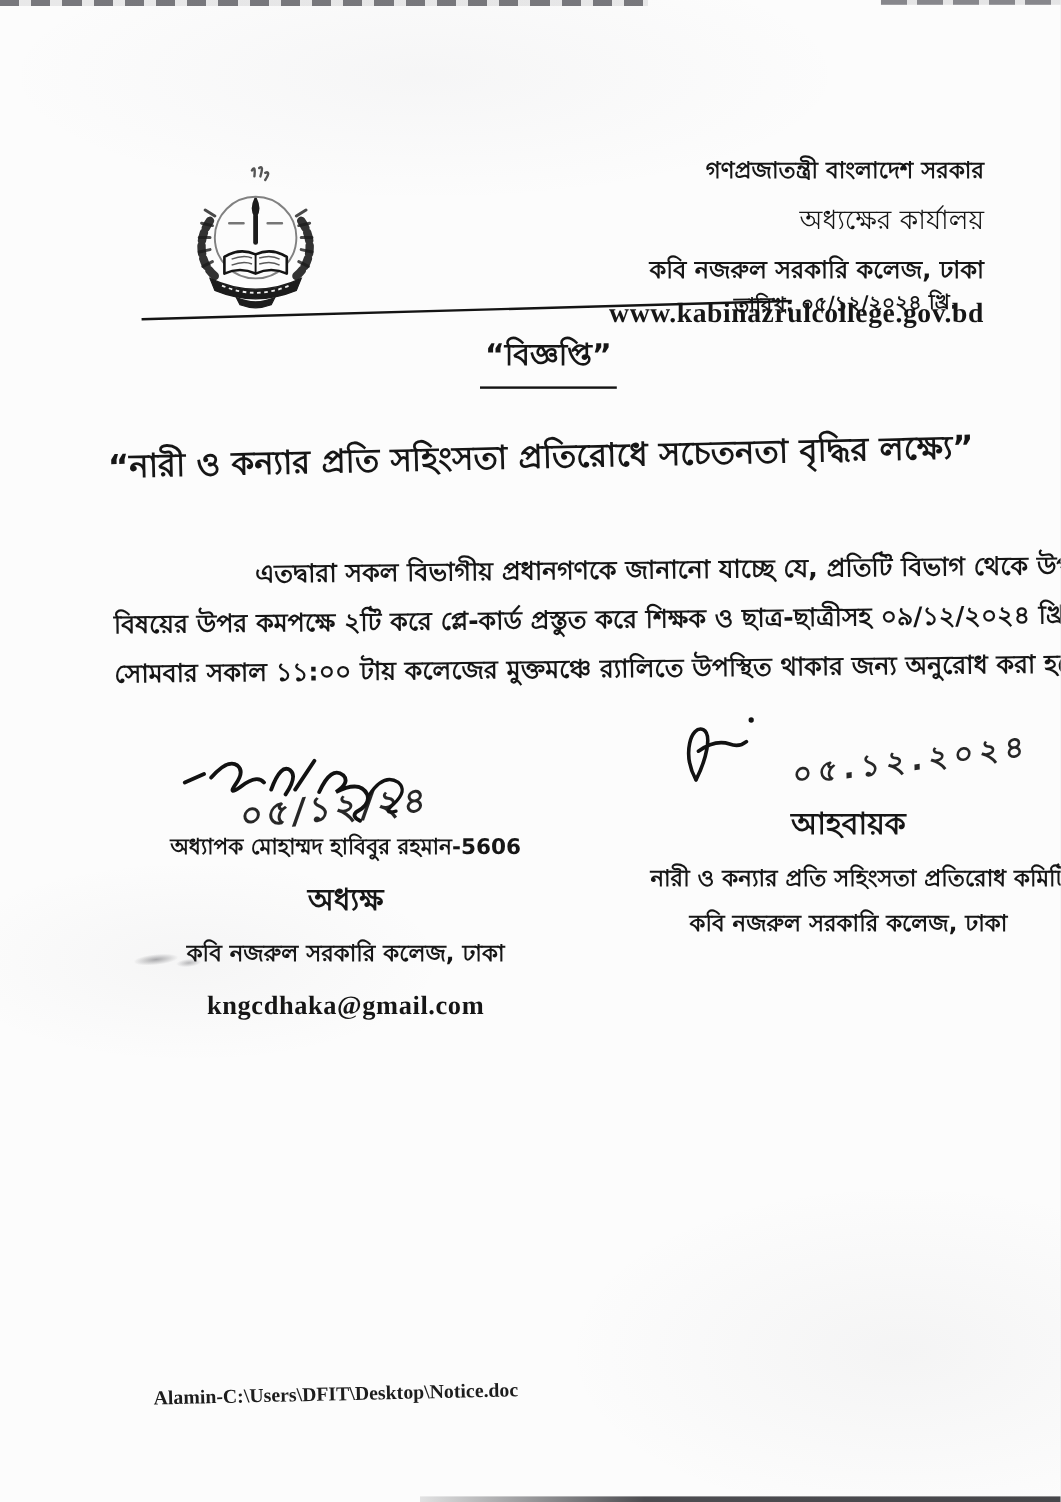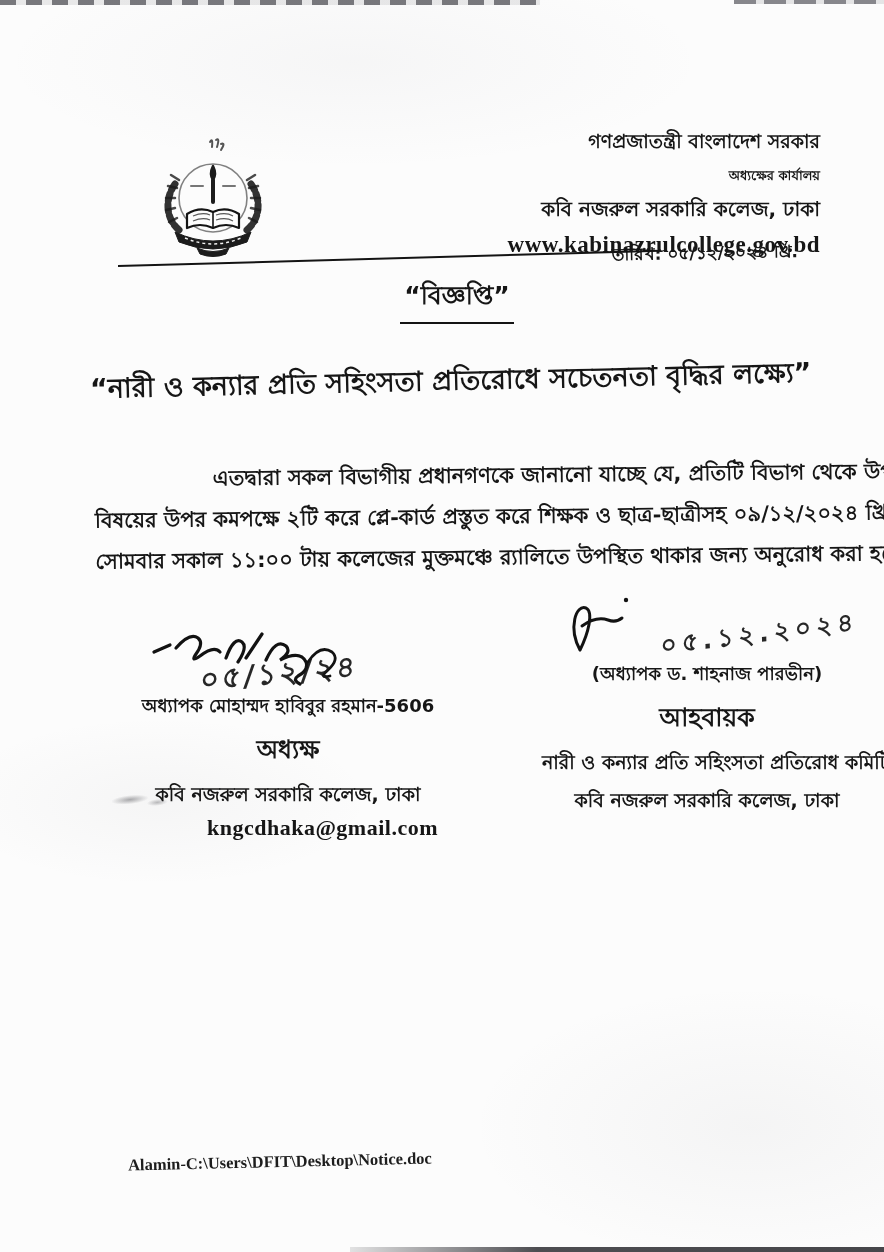--- a/index.html
+++ b/index.html
@@ -26,21 +26,21 @@
   .edge-bottom{position:absolute;bottom:0;left:350px;right:0;height:5px;
     background:linear-gradient(90deg,rgba(46,46,51,0.15),#2e2e33 35%,#26262b);
     opacity:.85;}
   .smudge{position:absolute;left:112px;top:792px;width:60px;height:16px;
     background:radial-gradient(ellipse 45% 40% at 30% 40%, rgba(90,90,95,.5), transparent 70%),
                radial-gradient(ellipse 25% 30% at 75% 75%, rgba(90,90,95,.4), transparent 70%);
     transform:rotate(-6deg);}
   
   .header{position:absolute;left:120px;top:127px;width:700px;text-align:right;}
   .h-bn1{font-size:19px;font-weight:700;}
-  .h-bn2{font-size:13px;font-weight:700;margin-top:7px;}
+  .h-bn2{font-size:22px;font-weight:400;margin-top:7px;}
   .h-bn3{font-size:20px;font-weight:700;margin-top:7px;}
   .h-web{font-family:"Liberation Serif", serif;font-size:23px;font-weight:700;margin-top:5px;letter-spacing:.5px;}
   .logo{position:absolute;left:153px;top:136px;width:120px;height:124px;}
   
   .dateline{position:absolute;left:588px;top:240px;width:210px;text-align:right;
     font-size:17px;font-weight:700;transform:rotate(-1deg);white-space:nowrap;}
   .rule{position:absolute;left:118px;top:265px;width:542px;height:2px;background:#141414;
     transform:rotate(-1.6deg);transform-origin:left center;}
   
   .notice-title{position:absolute;left:30px;right:0;top:276px;text-align:center;text-decoration:underline;}
@@ -60,21 +60,21 @@
   .sig-right{left:542px;top:588px;width:330px;}
   .scribble-wrap{position:relative;height:72px;}
   .sig-left .scribble-wrap{height:74px;}
   .hand-date{position:absolute;font-weight:600;opacity:.92;white-space:nowrap;}
   .sig-left .hand-date{left:62px;top:32px;font-size:29px;letter-spacing:3px;transform:rotate(-5deg) skewX(-8deg);}
   .sig-right .hand-date{left:118px;top:26px;font-size:25px;letter-spacing:5px;transform:rotate(-7deg) skewX(-6deg);}
   .sig-name{font-size:18px;font-weight:700;white-space:nowrap;}
   .sig-title{font-size:25px;font-weight:600;margin-top:7px;}
   .sig-org{font-size:19px;font-weight:700;margin-top:7px;white-space:nowrap;}
   .sig-org2{font-size:19px;font-weight:700;margin-top:6px;white-space:nowrap;}
-  .sig-email{font-family:"Liberation Serif", serif;font-size:22px;font-weight:700;margin-top:3px;letter-spacing:.5px;text-align:right;}
+  .sig-email{font-family:"Liberation Serif", serif;font-size:22px;font-weight:700;margin-top:13px;letter-spacing:.5px;}
   
   .footer{position:absolute;left:128px;top:1152px;font-family:"Liberation Serif", serif;
     font-size:16.5px;font-weight:700;color:#1d1d1d;transform:rotate(-1.3deg);}
   svg{display:block;}
 </style>
 </head>
 <body>
 
 <div class="page">
 
@@ -158,21 +158,20 @@
   <div class="sig sig-right">
     <div class="scribble-wrap">
       <svg viewBox="0 0 120 70" width="120" height="70">
         <g stroke="#121212" stroke-width="3" fill="none" stroke-linecap="round">
           <path d="M38,62 C26,40 34,16 44,20 C52,24 46,46 38,62 M40,38 q14,-10 26,-6 q8,3 14,-2"></path>
           <circle cx="84" cy="12" r="2.2" fill="#121212" stroke="none"></circle>
         </g>
       </svg>
       <div class="hand-date">০৫.১২.২০২৪</div>
     </div>
-    <div class="sig-name">(অধ্যাপক ড. শাহনাজ পারভীন)</div>
     <div class="sig-title">আহবায়ক</div>
     <div class="sig-org">নারী ও কন্যার প্রতি সহিংসতা প্রতিরোধ কমিটি</div>
     <div class="sig-org2">কবি নজরুল সরকারি কলেজ, ঢাকা</div>
   </div>
 
   <div class="footer">Alamin-C:\Users\DFIT\Desktop\Notice.doc</div>
 
 </div>
 
 </body></html>

